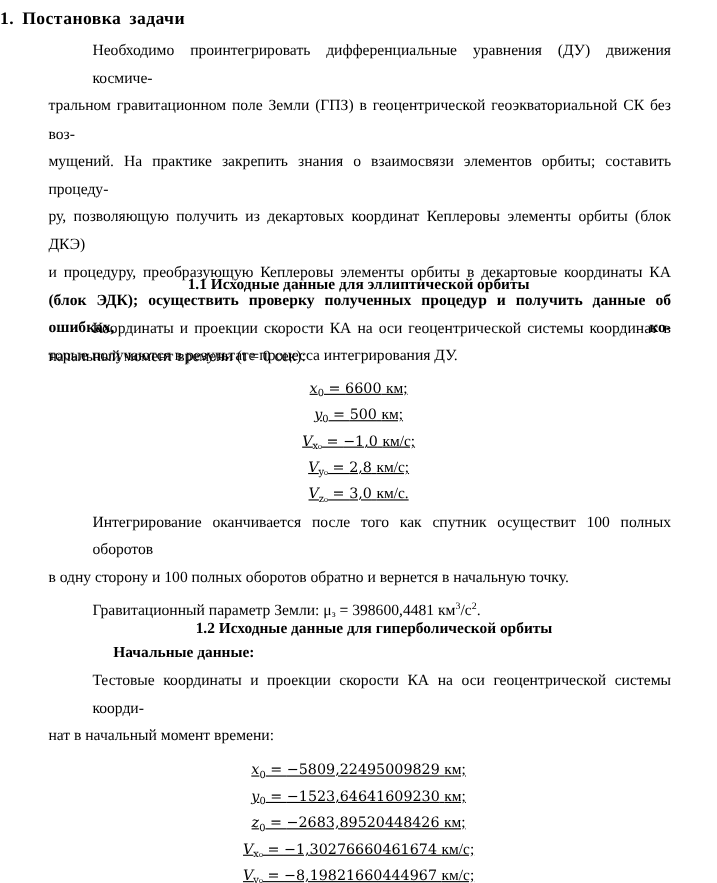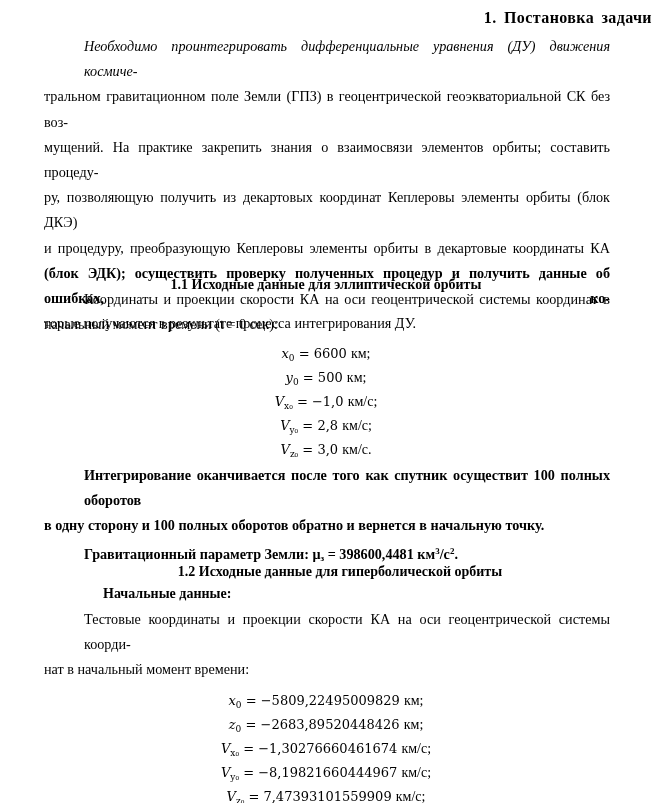--- a/index.html
+++ b/index.html
@@ -1,77 +1,78 @@
 <!DOCTYPE html>
 <html><head>
   <meta charset="utf-8">
   <style>
     html, body { margin: 0; padding: 0; background: #ffffff; }
     body { width: 652px; height: 803px; overflow: hidden; position: relative; color: #000; }
     .page { position: absolute; left: 0; top: 0; width: 652px; height: 803px; font-family: "Liberation Serif", serif; font-size: 14.2px; }
-    .h1 { position: absolute; top: 9px; left: 0; width: 652px; text-align: right; font-weight: bold; font-size: 16px; letter-spacing: 0.4px; word-spacing: 3px; }
+    .h1 { position: absolute; top: 9px; left: 0; width: 652px; text-align: left; font-weight: bold; font-size: 16px; letter-spacing: 0.4px; word-spacing: 3px; }
     .para { position: absolute; left: 44px; width: 566px; text-align: justify; line-height: 25.2px; }
     .h2 { position: absolute; left: 0; width: 652px; text-align: center; font-weight: bold; font-size: 14px; }
     .h3 { position: absolute; left: 84px; font-weight: bold; font-size: 14px; margin-left: 19px; }
-    .math { position: absolute; left: 0; width: 652px; text-align: center; font-family: "DejaVu Serif", serif; font-size: 13px; line-height: 19px; }
+    .math { position: absolute; left: 0; width: 652px; text-align: center; font-family: "DejaVu Serif", serif; font-size: 13px; line-height: 19px; text-decoration: underline; }
     .math i { font-style: italic; }
     .math sub { font-size: 9px; font-style: normal; vertical-align: -3px; }
     .math .unit { font-family: "Liberation Serif", serif; font-size: 14px; }
     sup { font-size: 9px; vertical-align: 5px; }
     sub.s { font-size: 9px; vertical-align: -2px; }
   </style>
 </head>
 <body>
 
 <div class="page">
 
   <div class="h1">1.  Постановка  задачи</div>
 
   <div class="para" style="top:34px;">
-    <div style="text-align:justify;text-align-last:justify;padding-left:40px;font-style:italic;">Необходимо проинтегрировать дифференциальные уравнения (ДУ) движения космиче-</div>
+    <div style="text-align:justify;text-align-last:justify;padding-left:40px;">Необходимо проинтегрировать дифференциальные уравнения (ДУ) движения космиче-</div>
     <div style="text-align:justify;text-align-last:justify;">тральном гравитационном поле Земли (ГПЗ) в геоцентрической геоэкваториальной СК без воз-</div>
     <div style="text-align:justify;text-align-last:justify;">мущений. На практике закрепить знания о взаимосвязи элементов орбиты; составить процеду-</div>
     <div style="text-align:justify;text-align-last:justify;">ру, позволяющую получить из декартовых координат Кеплеровы элементы орбиты (блок ДКЭ)</div>
     <div style="text-align:justify;text-align-last:justify;">и процедуру,  преобразующую Кеплеровы элементы орбиты в декартовые координаты КА</div>
     <div style="text-align:justify;text-align-last:justify;font-weight:bold;">(блок ЭДК); осуществить проверку полученных процедур и получить данные об ошибках, ко-</div>
     <div>торые получаются в результате процесса интегрирования ДУ.</div>
   </div>
 
-  <div class="h2" style="top:277px;">1.1 Исходные данные для эллиптической орбиты</div>
+  <div class="h2" style="top:252px;">1.1 Исходные данные для эллиптической орбиты</div>
 
   <div class="para" style="top:287px;">
     <div style="text-align:justify;text-align-last:justify;padding-left:40px;">Координаты и проекции скорости КА на оси геоцентрической системы координат в</div>
     <div>начальный момент времени (t = 0 сек):</div>
   </div>
 
   <div class="math" style="top:344px;">
     <div><i>x</i><sub>0</sub> = <span>6600</span> <span class="unit">км;</span></div>
     <div><i>y</i><sub>0</sub> = <span>500</span> <span class="unit">км;</span></div>
     <div><i>V</i><sub>x₀</sub> = <span>−1,0</span> <span class="unit">км/с;</span></div>
     <div><i>V</i><sub>y₀</sub> = <span>2,8</span> <span class="unit">км/с;</span></div>
     <div><i>V</i><sub>z₀</sub> = <span>3,0</span> <span class="unit">км/с.</span></div>
   </div>
 
-  <div class="para" style="top:463px;font-weight:bold;">
+  <div class="para" style="top:463px;">
     <div style="text-align:justify;text-align-last:justify;padding-left:40px;">Интегрирование оканчивается после того как спутник осуществит 100 полных оборотов</div>
     <div>в одну сторону и 100 полных оборотов обратно и вернется в начальную точку.</div>
     <div style="padding-left:40px;"><span>Гравитационный параметр Земли: μ</span><sub class="s">з</sub><span> = 398600,4481 км</span><sup>3</sup><span>/с</span><sup>2</sup><span>.</span></div>
   </div>
 
   <div class="h2" style="top:564px;margin-left:14px;">1.2 Исходные данные для гиперболической орбиты</div>
 
   <div class="h3" style="top:586px;">Начальные данные:</div>
 
   <div class="para" style="top:607px;">
     <div style="text-align:justify;text-align-last:justify;padding-left:40px;">Тестовые координаты и проекции скорости КА на оси геоцентрической системы коорди-</div>
     <div>нат в начальный момент времени:</div>
   </div>
 
   <div class="math" style="top:691px;">
     <div><i>x</i><sub>0</sub> = <span>−5809,22495009829</span> <span class="unit">км;</span></div>
+    <div><i>y</i><sub>0</sub> = <span>−1523,64641609230</span> <span class="unit">км;</span></div>
     <div><i>z</i><sub>0</sub> = <span>−2683,89520448426</span> <span class="unit">км;</span></div>
     <div><i>V</i><sub>x₀</sub> = <span>−1,30276660461674</span> <span class="unit">км/с;</span></div>
     <div><i>V</i><sub>y₀</sub> = <span>−8,19821660444967</span> <span class="unit">км/с;</span></div>
     <div><i>V</i><sub>z₀</sub> = <span>7,47393101559909</span> <span class="unit">км/с;</span></div>
 
   </div>
 
 </div>
 
 </body></html>

